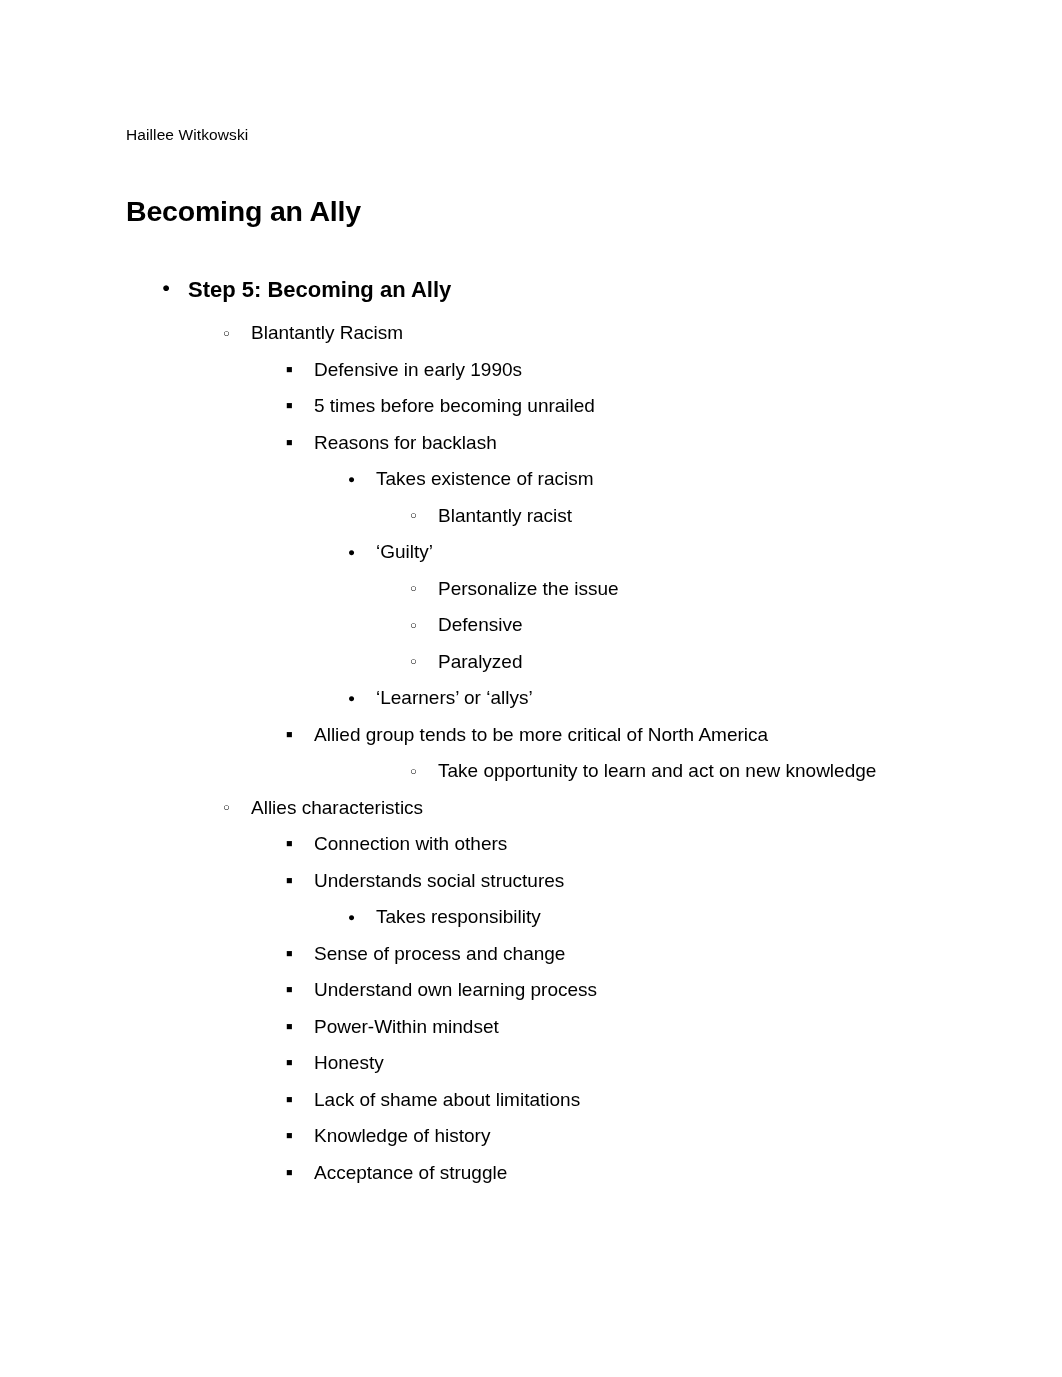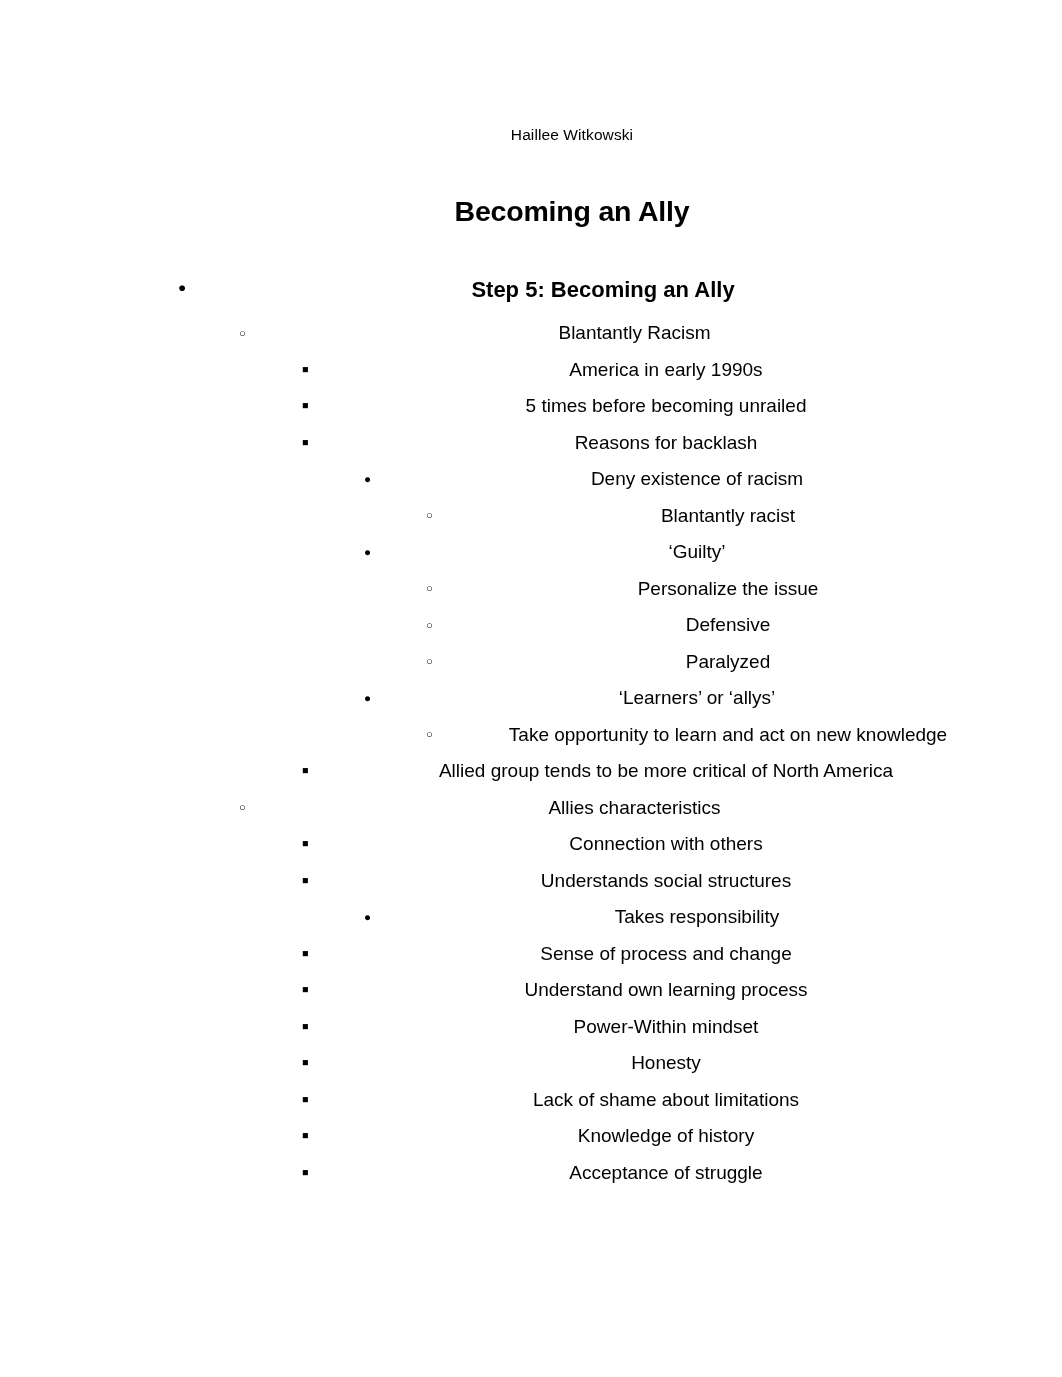--- a/index.html
+++ b/index.html
@@ -20,24 +20,23 @@
     position: relative;
     width: 1062px;
     height: 1377px;
     background: #ffffff;
     padding: 0;
     overflow: hidden;
   }
 
   .doc-body {
     position: absolute;
-    left: 142px;
+    left: 126px;
     top: 124px;
     width: 860px;
-    text-align: center;
   }
 
   .author-line {
     font-size: 15.5px;
     line-height: 22px;
     letter-spacing: 0.1px;
     margin: 0 0 0 0;
   }
 
   .doc-title {
@@ -101,32 +100,32 @@
 <div class="page">
   <div class="doc-body">
 
     <p class="author-line">Haillee Witkowski</p>
 
     <h1 class="doc-title">Becoming an Ally</h1>
 
     <div class="outline">
         <div class="item lvl1"><span class="bullet b-disc"></span><span class="label">Step 5: Becoming an Ally</span></div>
         <div class="item lvl2"><span class="bullet b-circle"></span><span class="label">Blantantly Racism</span></div>
-        <div class="item lvl3"><span class="bullet b-square"></span><span class="label">America in early 1990s</span></div>
+        <div class="item lvl3"><span class="bullet b-square"></span><span class="label">Defensive in early 1990s</span></div>
         <div class="item lvl3"><span class="bullet b-square"></span><span class="label">5 times before becoming unrailed</span></div>
         <div class="item lvl3"><span class="bullet b-square"></span><span class="label">Reasons for backlash</span></div>
-        <div class="item lvl4"><span class="bullet b-disc"></span><span class="label">Deny existence of racism</span></div>
+        <div class="item lvl4"><span class="bullet b-disc"></span><span class="label">Takes existence of racism</span></div>
         <div class="item lvl5"><span class="bullet b-circle"></span><span class="label">Blantantly racist</span></div>
         <div class="item lvl4"><span class="bullet b-disc"></span><span class="label">‘Guilty’</span></div>
         <div class="item lvl5"><span class="bullet b-circle"></span><span class="label">Personalize the issue</span></div>
         <div class="item lvl5"><span class="bullet b-circle"></span><span class="label">Defensive</span></div>
         <div class="item lvl5"><span class="bullet b-circle"></span><span class="label">Paralyzed</span></div>
         <div class="item lvl4"><span class="bullet b-disc"></span><span class="label">‘Learners’ or ‘allys’</span></div>
+        <div class="item lvl3"><span class="bullet b-square"></span><span class="label">Allied group tends to be more critical of North America</span></div>
         <div class="item lvl5"><span class="bullet b-circle"></span><span class="label">Take opportunity to learn and act on new knowledge</span></div>
-        <div class="item lvl3"><span class="bullet b-square"></span><span class="label">Allied group tends to be more critical of North America</span></div>
         <div class="item lvl2"><span class="bullet b-circle"></span><span class="label">Allies characteristics</span></div>
         <div class="item lvl3"><span class="bullet b-square"></span><span class="label">Connection with others</span></div>
         <div class="item lvl3"><span class="bullet b-square"></span><span class="label">Understands social structures</span></div>
         <div class="item lvl4"><span class="bullet b-disc"></span><span class="label">Takes responsibility</span></div>
         <div class="item lvl3"><span class="bullet b-square"></span><span class="label">Sense of process and change</span></div>
         <div class="item lvl3"><span class="bullet b-square"></span><span class="label">Understand own learning process</span></div>
         <div class="item lvl3"><span class="bullet b-square"></span><span class="label">Power-Within mindset</span></div>
         <div class="item lvl3"><span class="bullet b-square"></span><span class="label">Honesty</span></div>
         <div class="item lvl3"><span class="bullet b-square"></span><span class="label">Lack of shame about limitations</span></div>
         <div class="item lvl3"><span class="bullet b-square"></span><span class="label">Knowledge of history</span></div>

